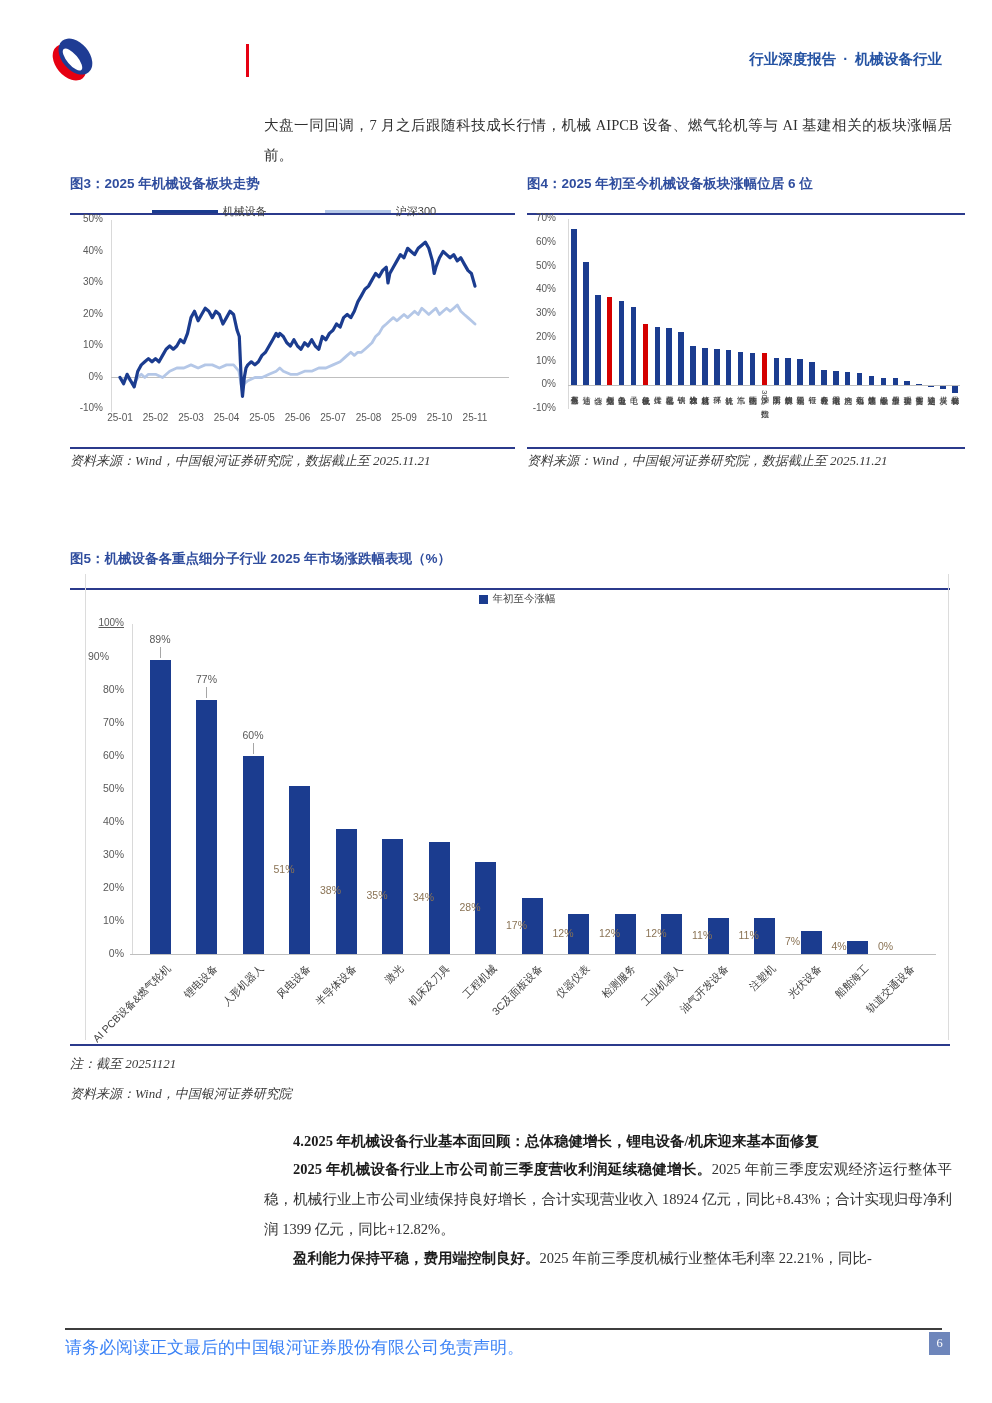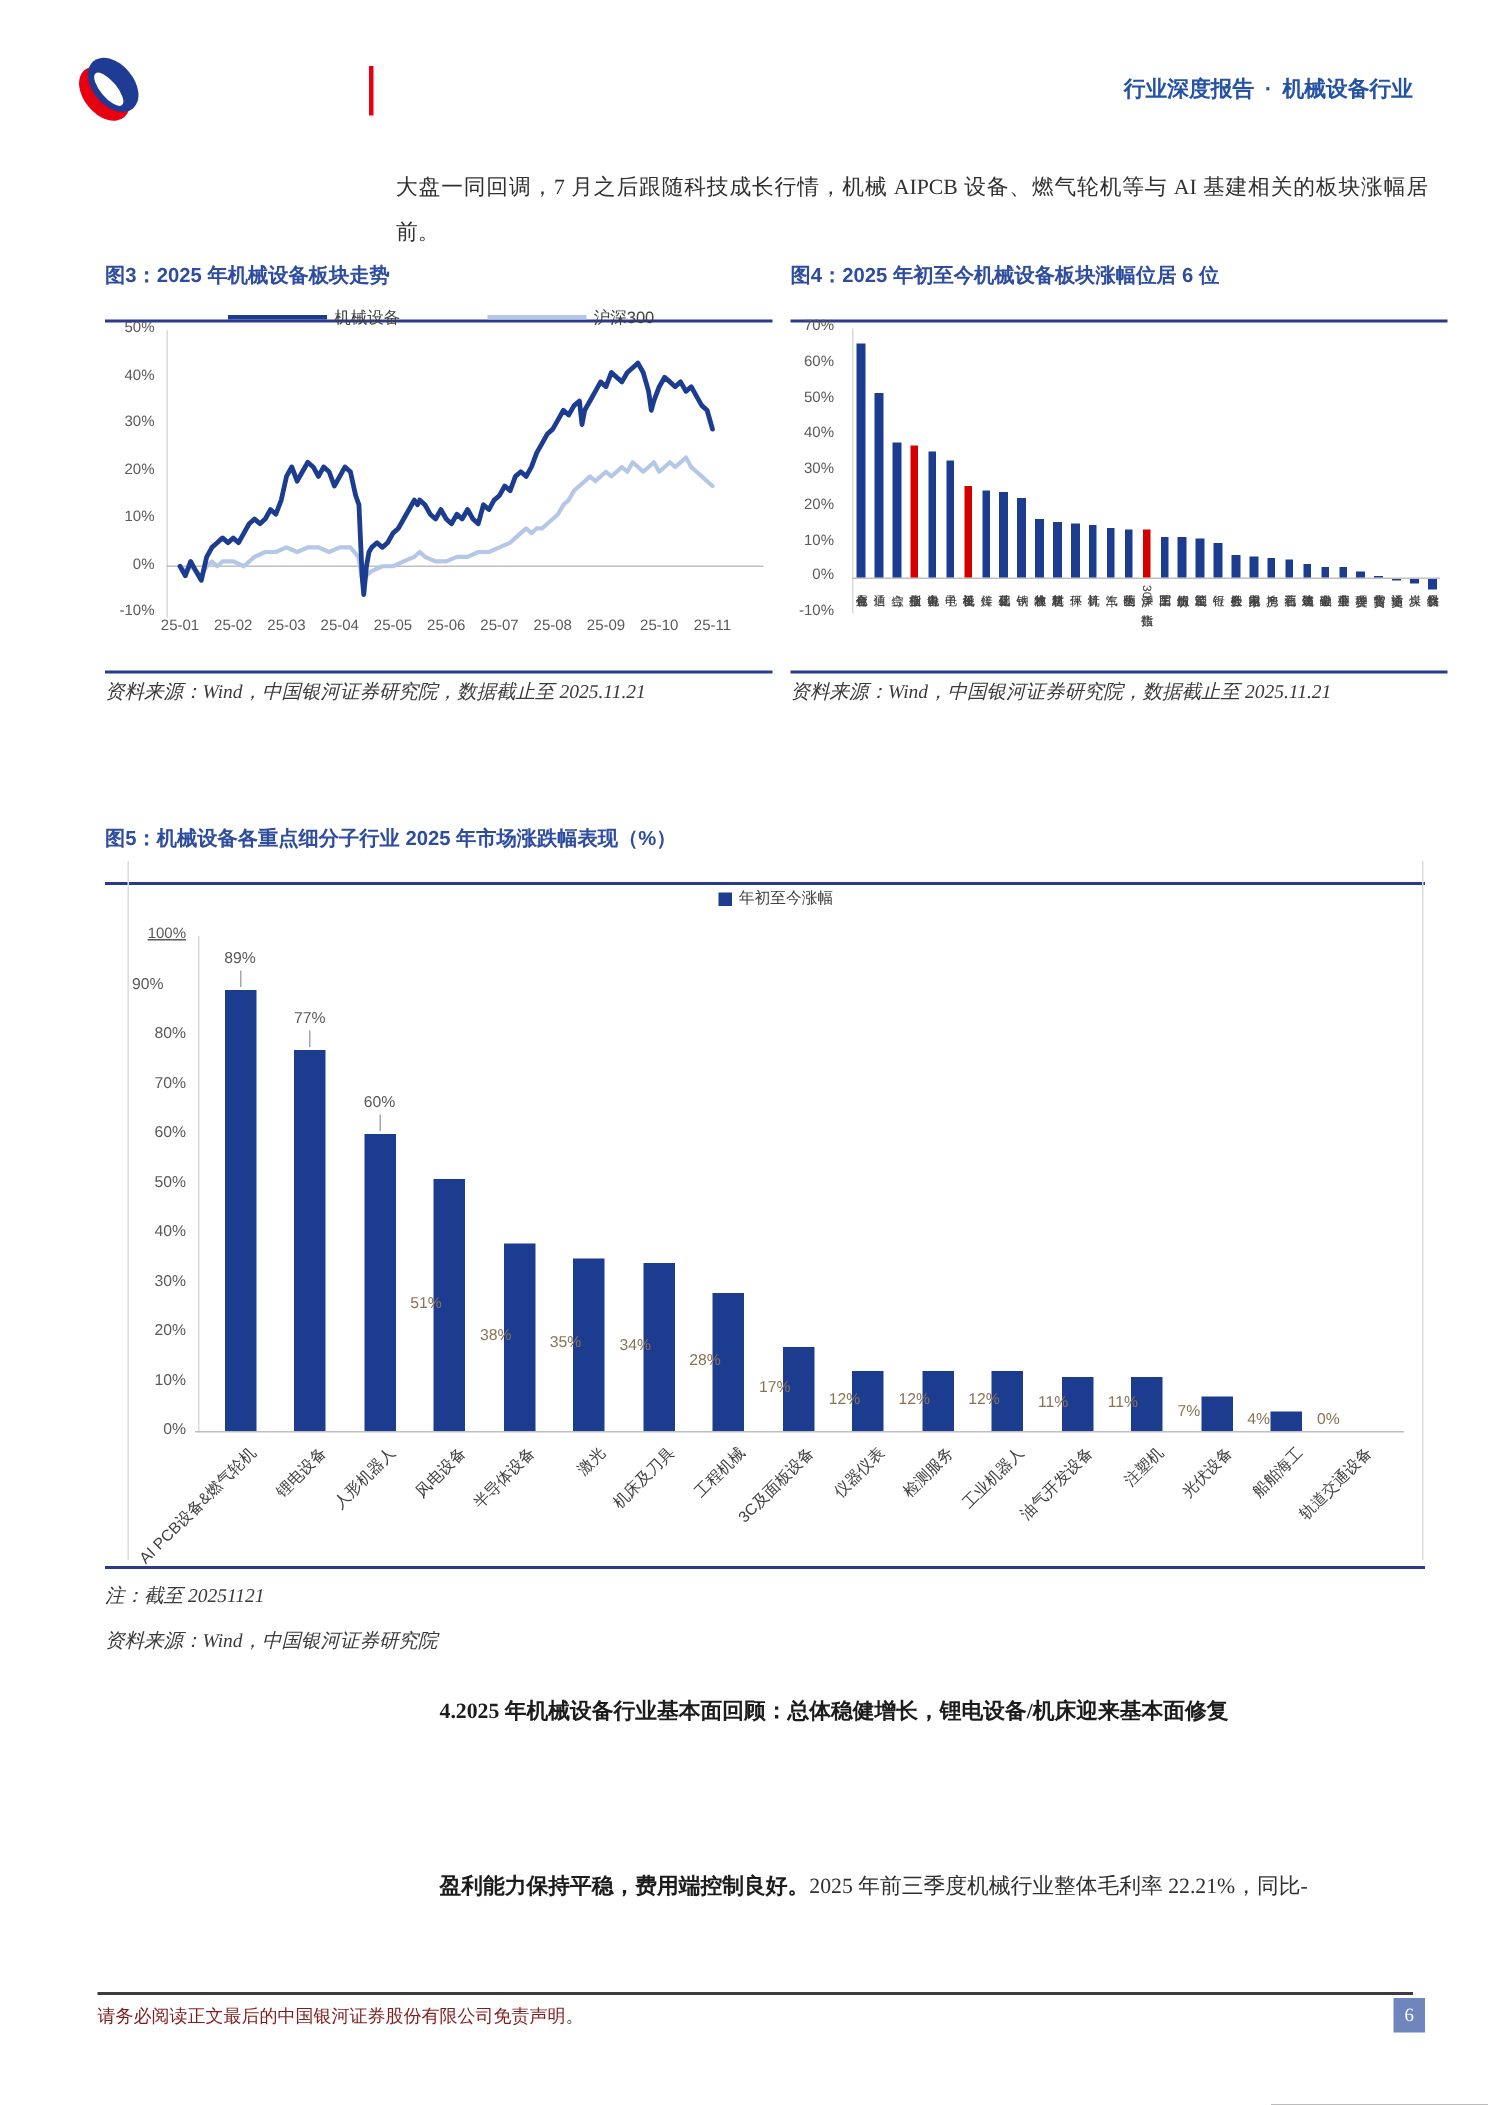--- a/index.html
+++ b/index.html
@@ -27,21 +27,21 @@
   .tick{position:absolute;font-family:"Liberation Sans","DejaVu Sans",sans-serif;color:#595959;}
   .catv{position:absolute;font-family:"Liberation Sans","DejaVu Sans",sans-serif;color:#404040;
         writing-mode:vertical-rl;font-size:8px;line-height:10px;letter-spacing:0;}
   .cat45{position:absolute;font-family:"Liberation Sans","DejaVu Sans",sans-serif;color:#404040;
          font-size:10.5px;white-space:nowrap;text-align:right;transform:rotate(-45deg);transform-origin:100% 0;}
   .dlab{position:absolute;font-family:"Liberation Sans","DejaVu Sans",sans-serif;font-size:10.5px;}
   .legend-row{position:absolute;left:0;width:100%;display:flex;justify-content:center;align-items:center;
               font-family:"Liberation Sans","DejaVu Sans",sans-serif;font-size:11px;color:#404040;}
   
   .footer-line{left:65px;top:1328px;width:877px;height:2px;background:#3d3d3d;}
-  .footer-text{left:65px;top:1336px;font-size:12px;color:#7f1d1d;}
+  .footer-text{left:65px;top:1336px;font-size:17px;color:#3b82f6;}
   .page-badge{left:929px;top:1332px;width:21px;height:23px;background:#6E86BB;color:#fff;
               display:flex;align-items:center;justify-content:center;font-size:12.5px;}
 </style>
 </head>
 <body>
 
 <div class="page">
 
   <svg class="abs logo" viewBox="0 0 48 48">
     <ellipse cx="21" cy="27" rx="14" ry="21" transform="rotate(-40 21 27)" fill="#E60012"></ellipse>
@@ -253,19 +253,20 @@
       <div class="cat45" style="left: 665.5px; top: 388px; width: 110px;">船舶海工</div>
       <div style="position: absolute; left: 807.5px; top: 380px; width: 21px; height: 0px; background: rgb(27, 60, 143);"></div>
       <div class="dlab" style="left: 792px; top: 366px; width: 38px; text-align: left; color: rgb(138, 115, 85);">0%</div>
       <div class="cat45" style="left: 712px; top: 388px; width: 110px;">轨道交通设备</div>
     </div>
   <div class="abs fig-rule" style="left:70px;top:1044px;width:880px;"></div>
   <div class="abs fig-src" style="left:70px;top:1055px;">注：截至 20251121</div>
   <div class="abs fig-src" style="left:70px;top:1085px;">资料来源：Wind，中国银河证券研究院</div>
 
   <div class="abs para indent blead" style="top:1126px;font-weight:bold;">4.2025 年机械设备行业基本面回顾：总体稳健增长，锂电设备/机床迎来基本面修复</div>
+  <p class="abs para indent" style="top:1154px;margin:0;"><span class="blead">2025 年机械设备行业上市公司前三季度营收利润延续稳健增长。</span><span>2025 年前三季度宏观经济运行整体平稳，机械行业上市公司业绩保持良好增长，合计实现营业收入 18924 亿元，同比+8.43%；合计实现归母净利润 1399 亿元，同比+12.82%。</span></p>
   <p class="abs para indent" style="top:1243px;margin:0;"><span class="blead">盈利能力保持平稳，费用端控制良好。</span><span>2025 年前三季度机械行业整体毛利率 22.21%，同比-</span></p>
 
   <div class="abs footer-line"></div>
   <div class="abs footer-text">请务必阅读正文最后的中国银河证券股份有限公司免责声明。</div>
   <div class="abs page-badge">6</div>
 
 </div>
 
 </body></html>

